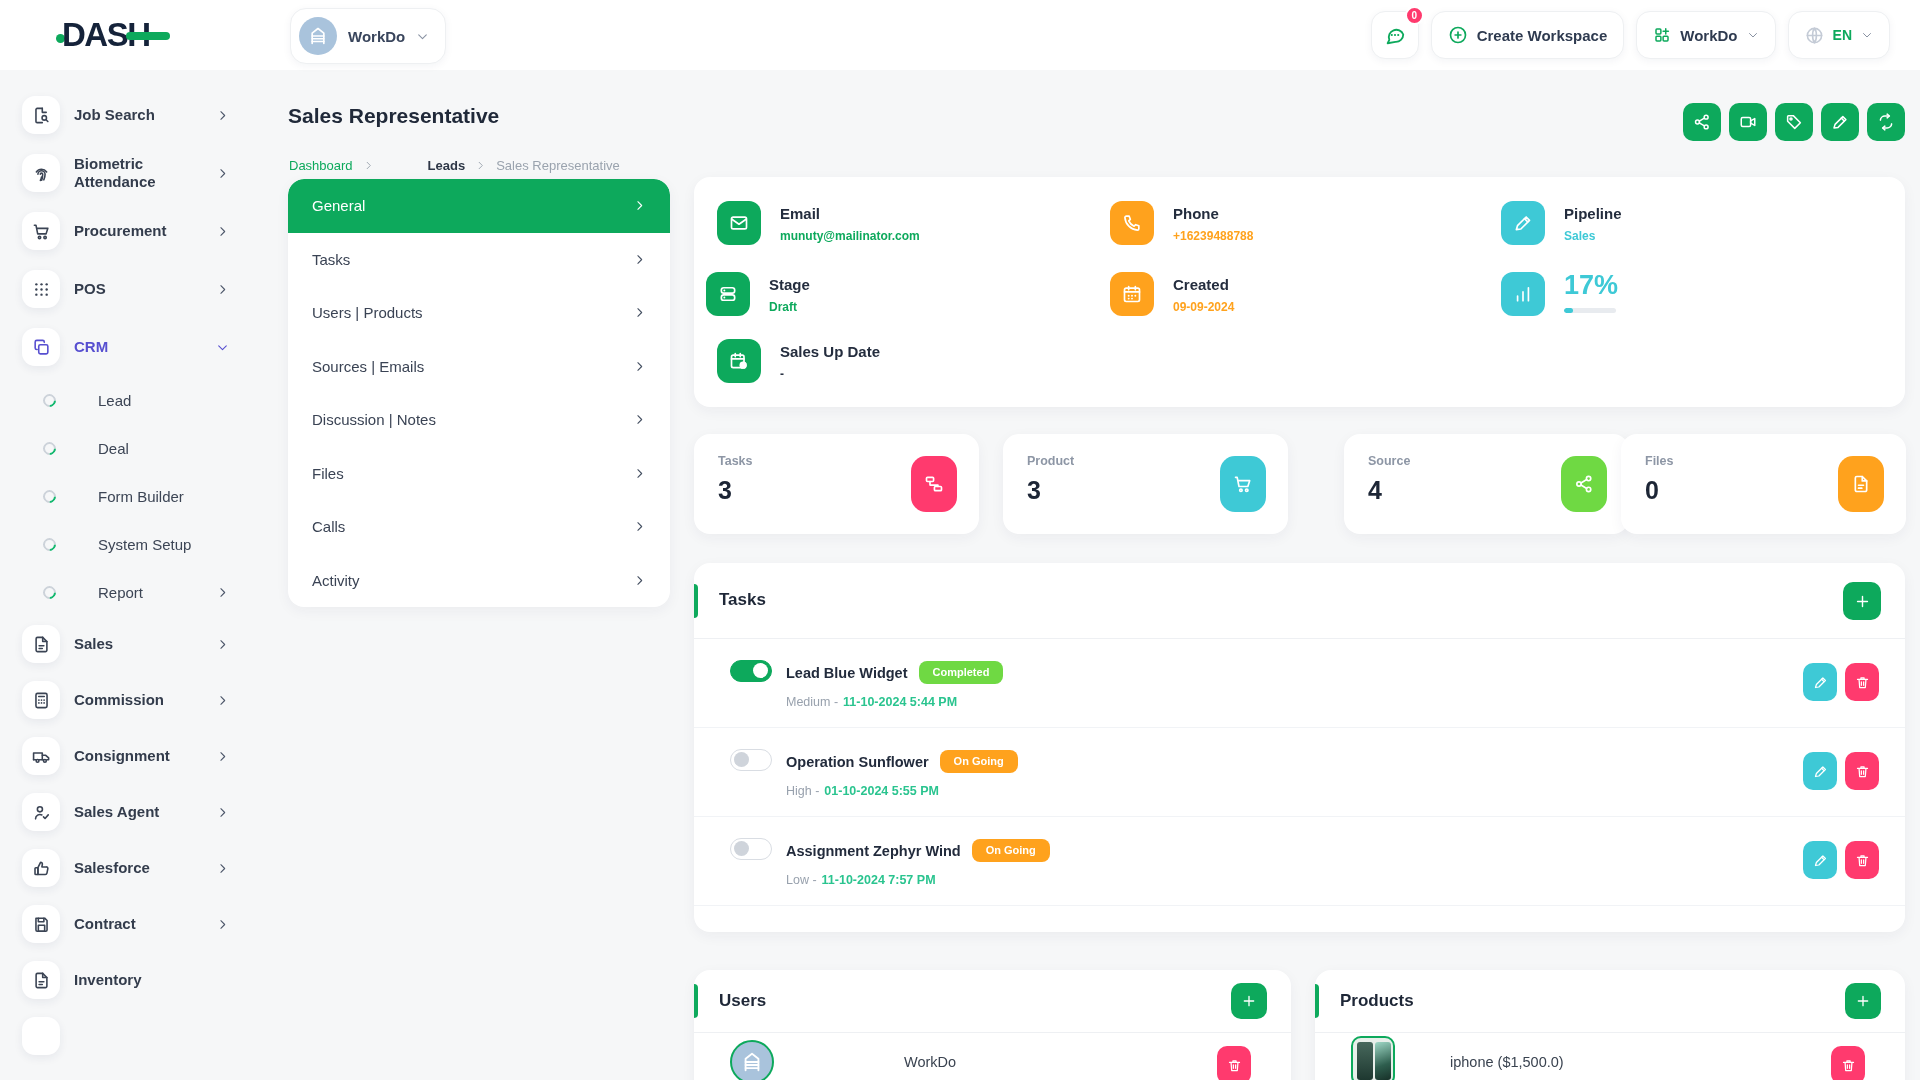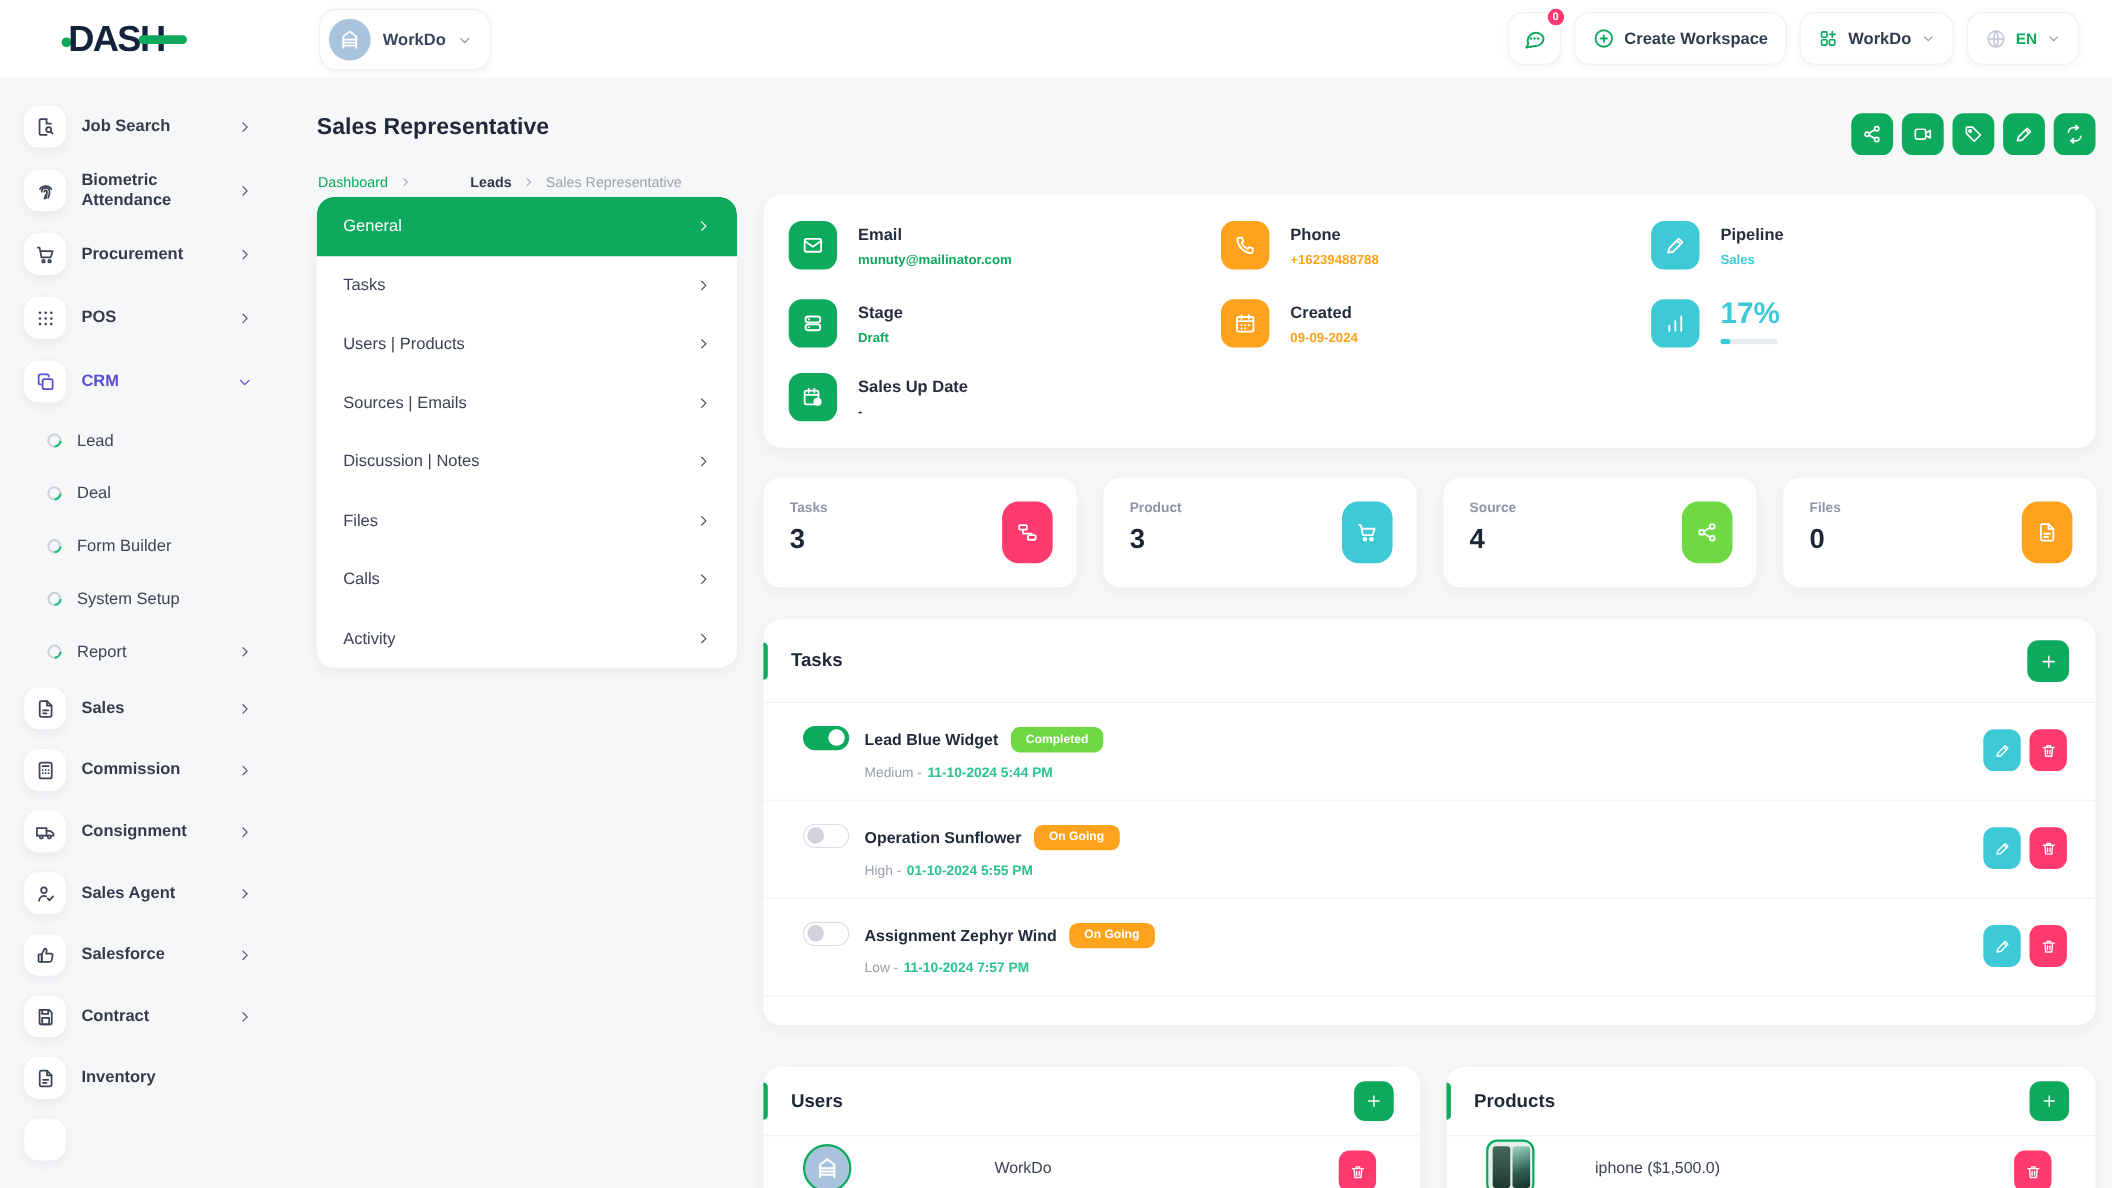--- a/index.html
+++ b/index.html
@@ -43,21 +43,21 @@
   .sidebar{position:absolute;top:70px;left:0;width:262px;bottom:0;padding-top:16px;overflow:hidden;}
   .s-item{height:58px;display:flex;align-items:center;position:relative;cursor:pointer;}
   .s-item.h56{height:56px;}
   .tile{width:38px;height:38px;border-radius:13px;background:#fff;box-shadow:0 3px 10px rgba(30,45,80,.07);
         display:flex;align-items:center;justify-content:center;margin-left:22px;color:#3B4454;flex:0 0 auto;}
   .s-item .lbl{margin-left:14px;font-size:15px;font-weight:600;color:#333C4C;width:120px;line-height:1.2;}
   .s-item .chevpos{position:absolute;left:216px;color:#4C5669;}
   .s-item.active .tile{color:var(--purple);}
   .s-item.active .lbl{color:var(--purple);font-weight:700;}
   .s-item.active .chevpos{color:var(--purple);}
-  .s-sub-item{height:48px;display:flex;align-items:center;position:relative;cursor:pointer;}
+  .s-sub-item{height:48px;display:flex;align-items:center;position:relative;cursor:pointer;gap:28px;}
   .ring{width:9px;height:9px;border-radius:50%;border:2.5px solid #CDD3DA;border-bottom-color:#14B86F;
         transform:rotate(-45deg);margin-left:43px;flex:0 0 auto;}
   .s-sub-item .lbl{margin-left:14px;font-size:15px;font-weight:500;color:#3C4555;}
   .s-sub-item .chevpos{position:absolute;left:216px;color:#4C5669;}
 
   
   .main{position:absolute;left:262px;top:70px;right:0;bottom:0;}
   .pg-title{position:absolute;left:26px;top:34px;margin:0;font-size:21px;font-weight:700;color:#202939;}
   .crumbs{position:absolute;left:27px;top:88px;display:flex;gap:10px;align-items:center;font-size:13px;}
   .crumbs .lnk{color:var(--primary);text-decoration:none;cursor:pointer;}
@@ -79,30 +79,30 @@
   .m-item.active .chev{color:#fff;}
 
   
   .info-card{left:432px;top:107px;width:1211px;height:230px;}
   .field{position:absolute;display:flex;gap:19px;}
   .fi{width:44px;height:44px;border-radius:12px;display:flex;align-items:center;justify-content:center;color:#fff;flex:0 0 auto;}
   .fi.green{background:var(--primary);} .fi.orange{background:var(--warning);} .fi.cyan{background:var(--info);}
   .fl{font-size:15px;font-weight:700;color:#242D3E;line-height:1;padding-top:5px;}
   .fv{font-size:12px;font-weight:700;margin-top:9px;line-height:1;}
   .fv.green{color:var(--primary);} .fv.orange{color:var(--warning);} .fv.cyan{color:var(--info);} .fv.dark{color:#2A3344;}
-  .pf1{left:23px;top:24px;} .pf2{left:23px;top:95px;} .pf3{left:23px;top:162px;}
+  .pf1{left:23px;top:24px;} .pf2{left:12px;top:95px;} .pf3{left:23px;top:162px;}
   .pc1{left:416px;top:24px;} .pc2{left:416px;top:95px;}
   .pp1{left:807px;top:24px;} .pp2{left:807px;top:95px;}
   .pct{font-size:27px;font-weight:800;color:var(--info);line-height:1;}
   .pbar{width:52px;height:5px;border-radius:3px;background:#E8EBEF;margin-top:9px;overflow:hidden;}
   .pbar .fill{height:100%;background:var(--info);border-radius:3px;}
 
   
   .stat-card{top:364px;width:285px;height:100px;}
-  .sc0{left:432px;} .sc1{left:741px;} .sc2{left:1050px;} .sc3{left:1359px;}
+  .sc0{left:432px;} .sc1{left:741px;} .sc2{left:1082px;} .sc3{left:1359px;}
   .st-label{position:absolute;left:24px;top:20px;font-size:12.5px;font-weight:600;color:#8D96A5;}
   .st-value{position:absolute;left:24px;top:42px;font-size:25px;font-weight:800;color:#1D2636;}
   .st-icon{position:absolute;right:22px;top:22px;width:46px;height:56px;border-radius:15px;color:#fff;
            display:flex;align-items:center;justify-content:center;}
   .bg-pink{background:var(--danger);} .bg-cyan{background:var(--info);}
   .bg-lgreen{background:var(--success);} .bg-orange{background:var(--warning);}
 
   
   .sec-head{position:relative;}
   .accent{position:absolute;left:0;top:14px;width:4px;height:34px;background:var(--primary);border-radius:0 4px 4px 0;}

